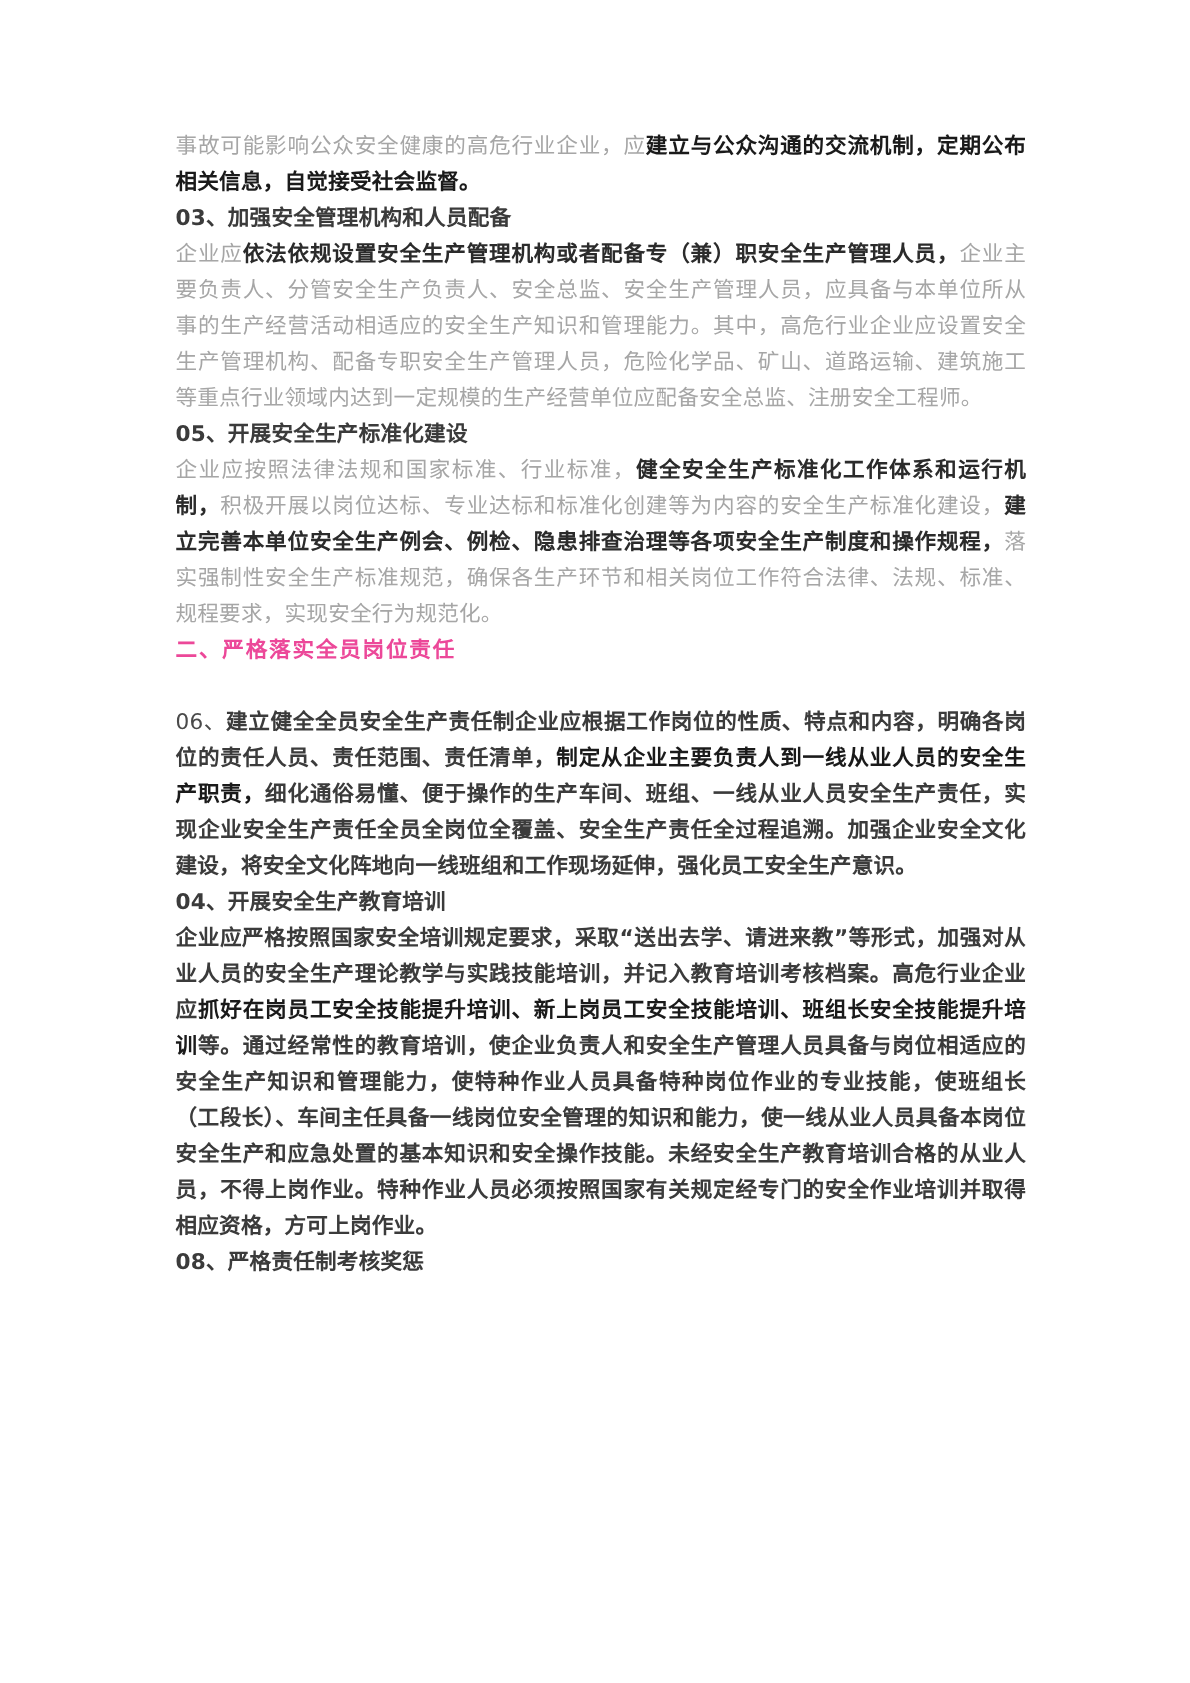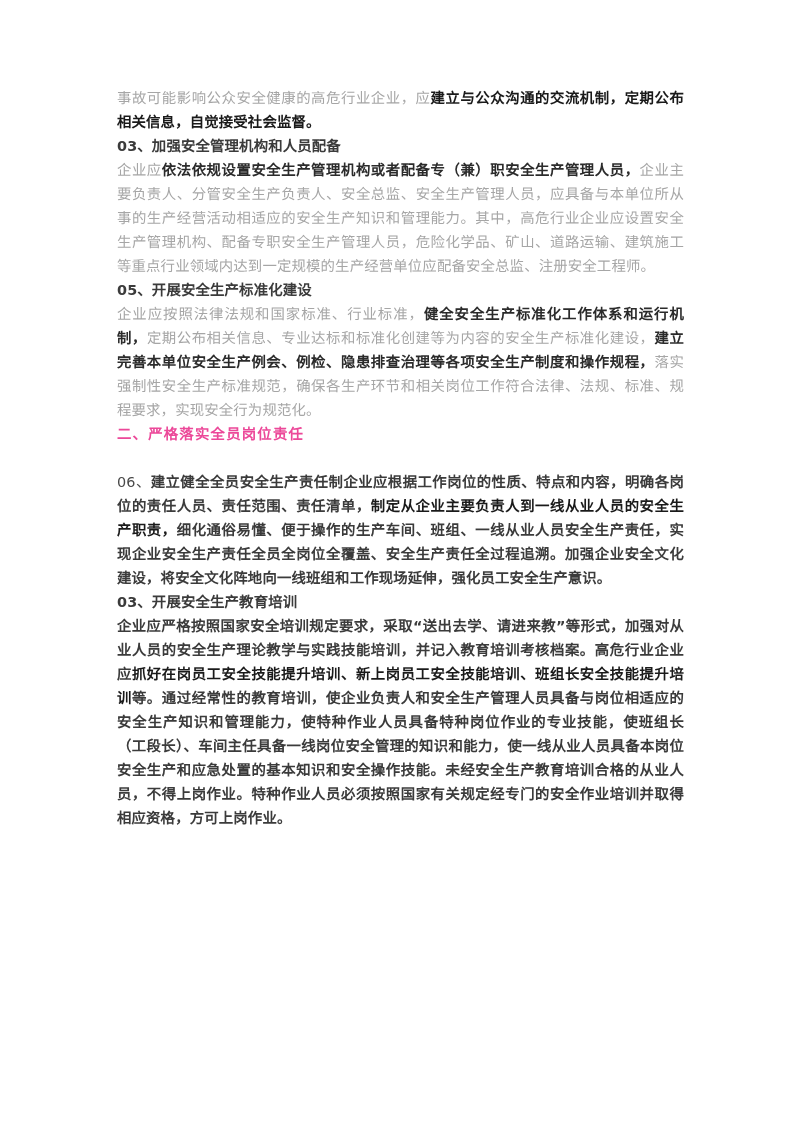--- a/index.html
+++ b/index.html
@@ -64,25 +64,26 @@
 
     <p class="para"><span class="r-gray">事故可能影响公众安全健康的高危行业企业，应</span><span class="r-black-b">建立与公众沟通的交流机制，定期公布相关信息，自觉接受社会监督。</span></p>
 
     <p class="para gap-lg"><span class="r-dark">03、加强安全管理机构和人员配备</span></p>
 
     <p class="para"><span class="r-gray">企业应</span><span class="r-dark-b">依法依规设置安全生产管理机构或者配备专（兼）职安全生产管理人员，</span><span class="r-gray">企业主要负责人、分管安全生产负责人、安全总监、安全生产管理人员，应具备与本单位所从事的生产经营活动相适应的安全生产知识和管理能力。其中，高危行业企业应设置安全生产管理机构、配备专职安全生产管理人员，危险化学品、矿山、道路运输、建筑施工等重点行业领域内达到一定规模的生产经营单位应配备安全总监、注册安全工程师。</span></p>
 
 
     <p class="para"><span class="r-dark">05、开展安全生产标准化建设</span></p>
 
-    <p class="para"><span class="r-gray">企业应按照法律法规和国家标准、行业标准，</span><span class="r-dark-b">健全安全生产标准化工作体系和运行机制，</span><span class="r-gray">定期公布相关信息、专业达标和标准化创建等为内容的安全生产标准化建设，</span><span class="r-dark-b">建立完善本单位安全生产例会、例检、隐患排查治理等各项安全生产制度和操作规程，</span><span class="r-gray">落实强制性安全生产标准规范，确保各生产环节和相关岗位工作符合法律、法规、标准、规程要求，实现安全行为规范化。</span></p>
+    <p class="para"><span class="r-gray">企业应按照法律法规和国家标准、行业标准，</span><span class="r-dark-b">健全安全生产标准化工作体系和运行机制，</span><span class="r-gray">积极开展以岗位达标、专业达标和标准化创建等为内容的安全生产标准化建设，</span><span class="r-dark-b">建立完善本单位安全生产例会、例检、隐患排查治理等各项安全生产制度和操作规程，</span><span class="r-gray">落实强制性安全生产标准规范，确保各生产环节和相关岗位工作符合法律、法规、标准、规程要求，实现安全行为规范化。</span></p>
 
     <p class="heading-red gap-lg">二、严格落实全员岗位责任</p>
 
     <p class="para gap-lg"><span class="r-num">06、</span><span class="r-dark">建立健全全员安全生产责任制企业应根据工作岗位的性质、特点和内容，明确各岗位的责任人员、责任范围、责任清单，</span><span class="r-black-b">制定从企业主要负责人到一线从业人员的安全生产职责，</span><span class="r-dark">细化通俗易懂、便于操作的生产车间、班组、一线从业人员安全生产责任，实现企业安全生产责任全员全岗位全覆盖、安全生产责任全过程追溯。加强企业安全文化建设，将安全文化阵地向一线班组和工作现场延伸，强化员工安全生产意识。</span></p>
 
-    <p class="para"><span class="r-dark">03、开展安全生产教育培训</span></p>
+    <p class="para"><span class="r-dark">04、开展安全生产教育培训</span></p>
 
     <p class="para"><span class="r-dark">企业应严格按照国家安全培训规定要求，采取“送出去学、请进来教”等形式，加强对从业人员的安全生产理论教学与实践技能培训，并记入教育培训考核档案。高危行业企业应</span><span class="r-black-b">抓好在岗员工安全技能提升培训、新上岗员工安全技能培训、班组长安全技能提升培训</span><span class="r-dark">等。通过经常性的教育培训，使企业负责人和安全生产管理人员具备与岗位相适应的安全生产知识和管理能力，使特种作业人员具备特种岗位作业的专业技能，使班组长（工段长）、车间主任具备一线岗位安全管理的知识和能力，使一线从业人员具备本岗位安全生产和应急处置的基本知识和安全操作技能。未经安全生产教育培训合格的从业人员，不得上岗作业。特种作业人员必须按照国家有关规定经专门的安全作业培训并取得相应资格，方可上岗作业。</span></p>
 
+    <p class="para gap-lg"><span class="r-dark">08、严格责任制考核奖惩</span></p>
 
   </div>
 </div>
 
 </body></html>

